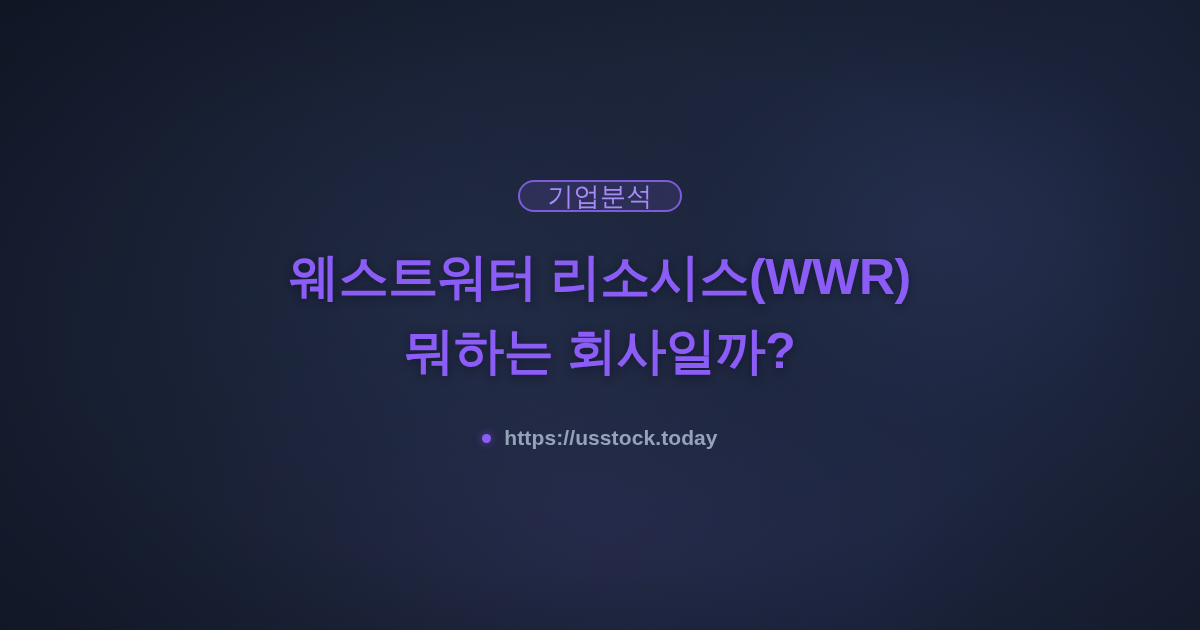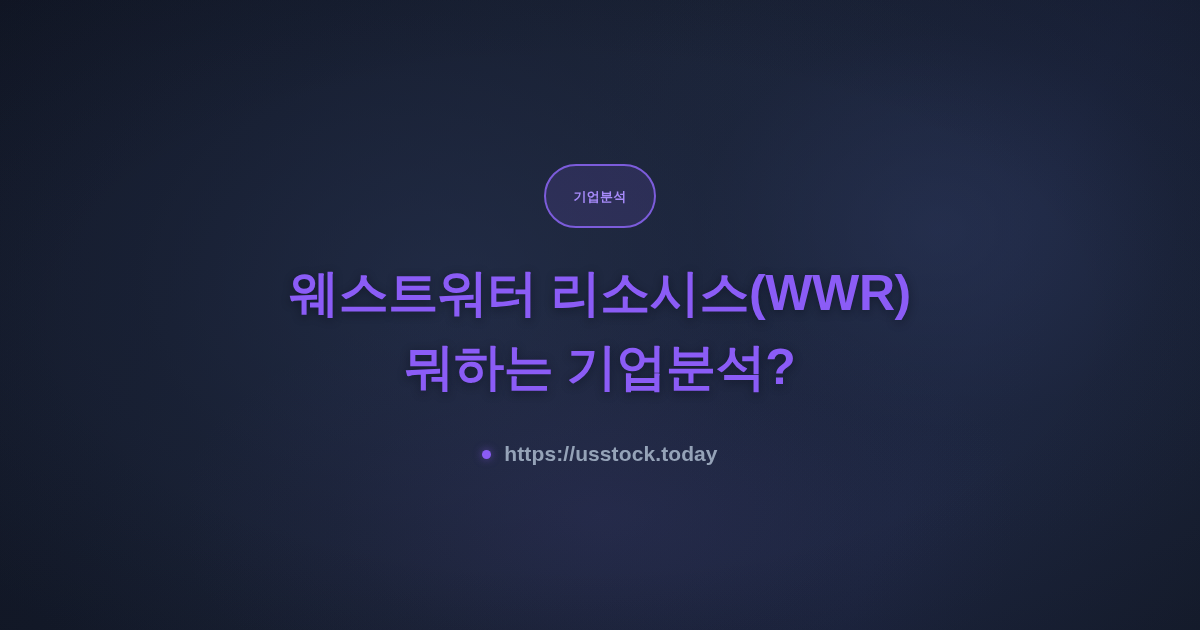--- a/index.html
+++ b/index.html
@@ -96,28 +96,28 @@
     align-items:center;
     justify-content:center;
     padding:0 70px;
     text-align:center;
   }
 
   .badge {
     display:inline-flex;
     align-items:center;
     justify-content:center;
-    height:64px;
+    height:32px;
     padding:0 28px;
     border:2px solid #7c5cdb;
     border-radius:999px;
     background:rgba(124,92,219,0.16);
     color:#a78bfa;
-    font-size:13px;
-    font-weight:bold;
+    font-size:26px;
+    font-weight:normal;
     letter-spacing:0.2px;
     line-height:1;
     white-space:nowrap;
   }
 
   .title {
     margin-top:28px;
     color:#8b5cf6;
     font-size:50px;
     font-weight:bold;
@@ -163,21 +163,21 @@
   <div class="bg-glow-b"></div>
   <div class="bg-glow-c"></div>
   <div class="bg-vignette"></div>
 
   <div class="content">
 
     <div class="badge">기업분석</div>
 
     <h1 class="title">
       <span class="tline">웨스트워터 리소시스(WWR)</span>
-      <span class="tline">뭐하는 기업분석?</span>
+      <span class="tline">뭐하는 회사일까?</span>
     </h1>
 
     <div class="url-row">
       <span class="url-dot"></span>
       <span class="url-text">https://usstock.today</span>
     </div>
 
   </div>
 </div>
 

